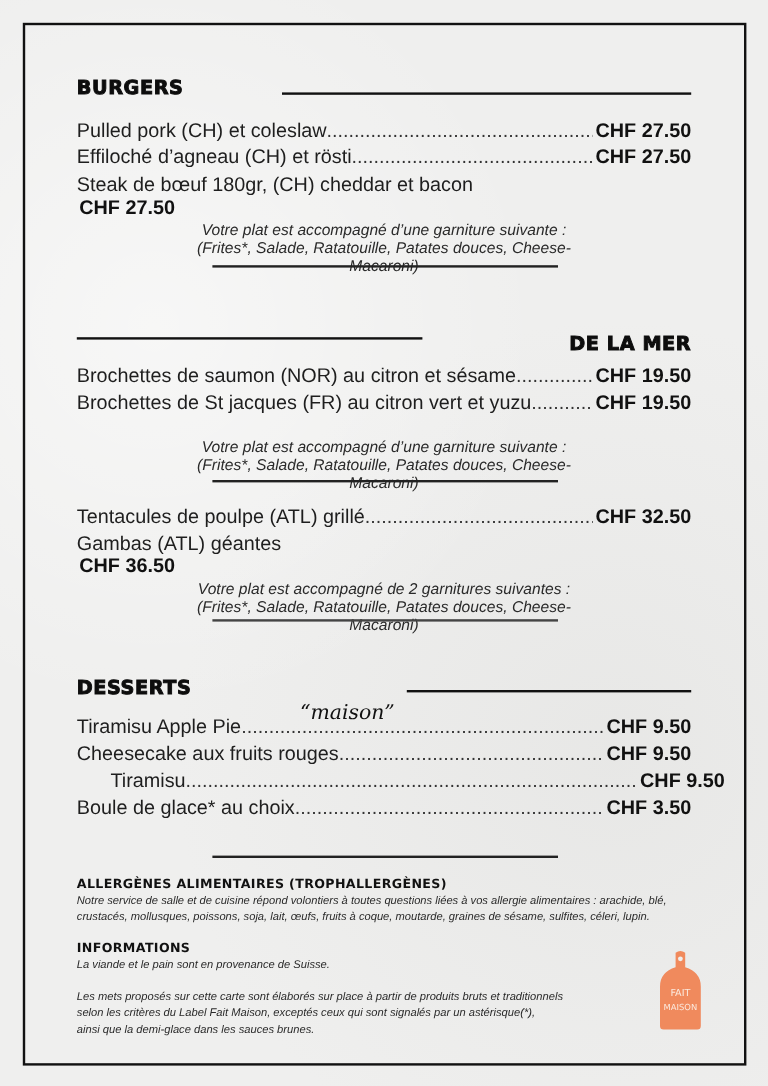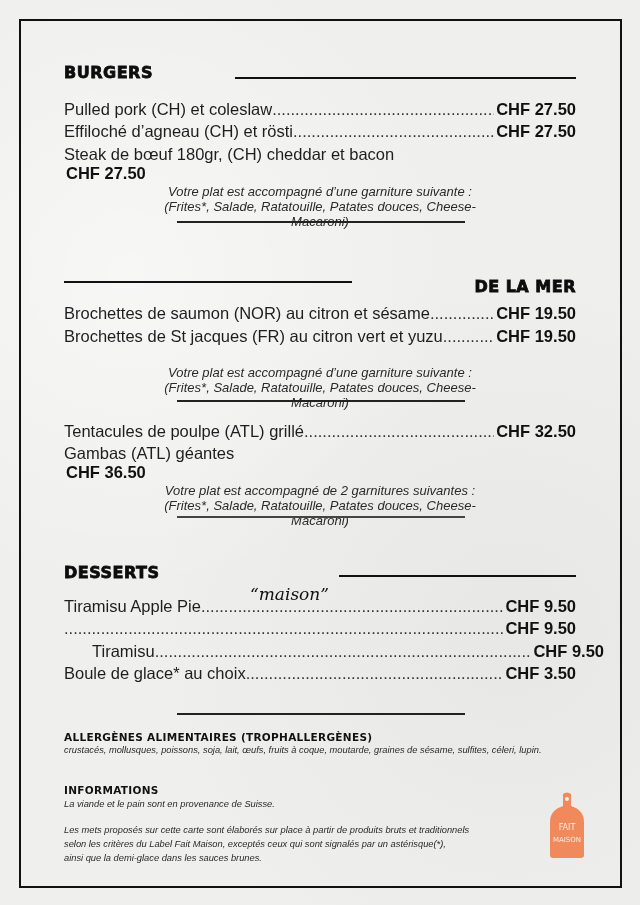--- a/index.html
+++ b/index.html
@@ -122,38 +122,40 @@
 <div class="abs section-title" style="left:64px; top:563px;">DESSERTS</div>
 <div class="abs script" style="left:226px; top:584px;margin-left:24px;">“maison”</div>
 <div class="rule" style="left:339px; top:575px; width:237px;"></div>
 
 <div class="menu-row" style="top:597px;">
   <span class="name">Tiramisu Apple Pie</span>
     <span class="dots"></span>
     <span class="price">CHF 9.50</span>
 </div>
 <div class="menu-row" style="top:619px;">
+  <span class="name">Cheesecake aux fruits rouges</span>
     <span class="dots"></span>
     <span class="price">CHF 9.50</span>
 </div>
 <div class="menu-row" style="top:642px;margin-left:28px;">
   <span class="name">Tiramisu</span>
     <span class="dots"></span>
     <span class="price">CHF 9.50</span>
 </div>
 <div class="menu-row" style="top:664px;">
   <span class="name">Boule de glace* au choix</span>
     <span class="dots"></span>
     <span class="price">CHF 3.50</span>
 </div>
 
 <div class="rule short" style="left:177px; top:713px; width:288px;"></div>
 
 <div class="footer-title" style="top:731px;">ALLERGÈNES ALIMENTAIRES (TROPHALLERGÈNES)</div>
 <div class="footer-text" style="top:743px;">
+  <div>Notre service de salle et de cuisine répond volontiers à toutes questions liées à vos allergie alimentaires : arachide, blé,</div>
   <div>crustacés, mollusques, poissons, soja, lait, œufs, fruits à coque, moutarde, graines de sésame, sulfites, céleri, lupin.</div>
 </div>
 
 <div class="footer-title" style="top:784px;">INFORMATIONS</div>
 <div class="footer-text" style="top:797px;">La viande et le pain sont en provenance de Suisse.</div>
 <div class="footer-text" style="top:823px;">
   <div>Les mets proposés sur cette carte sont élaborés sur place à partir de produits bruts et traditionnels</div>
   <div>selon les critères du Label Fait Maison, exceptés ceux qui sont signalés par un astérisque(*),</div>
   <div>ainsi que la demi-glace dans les sauces brunes.</div>
 </div>

